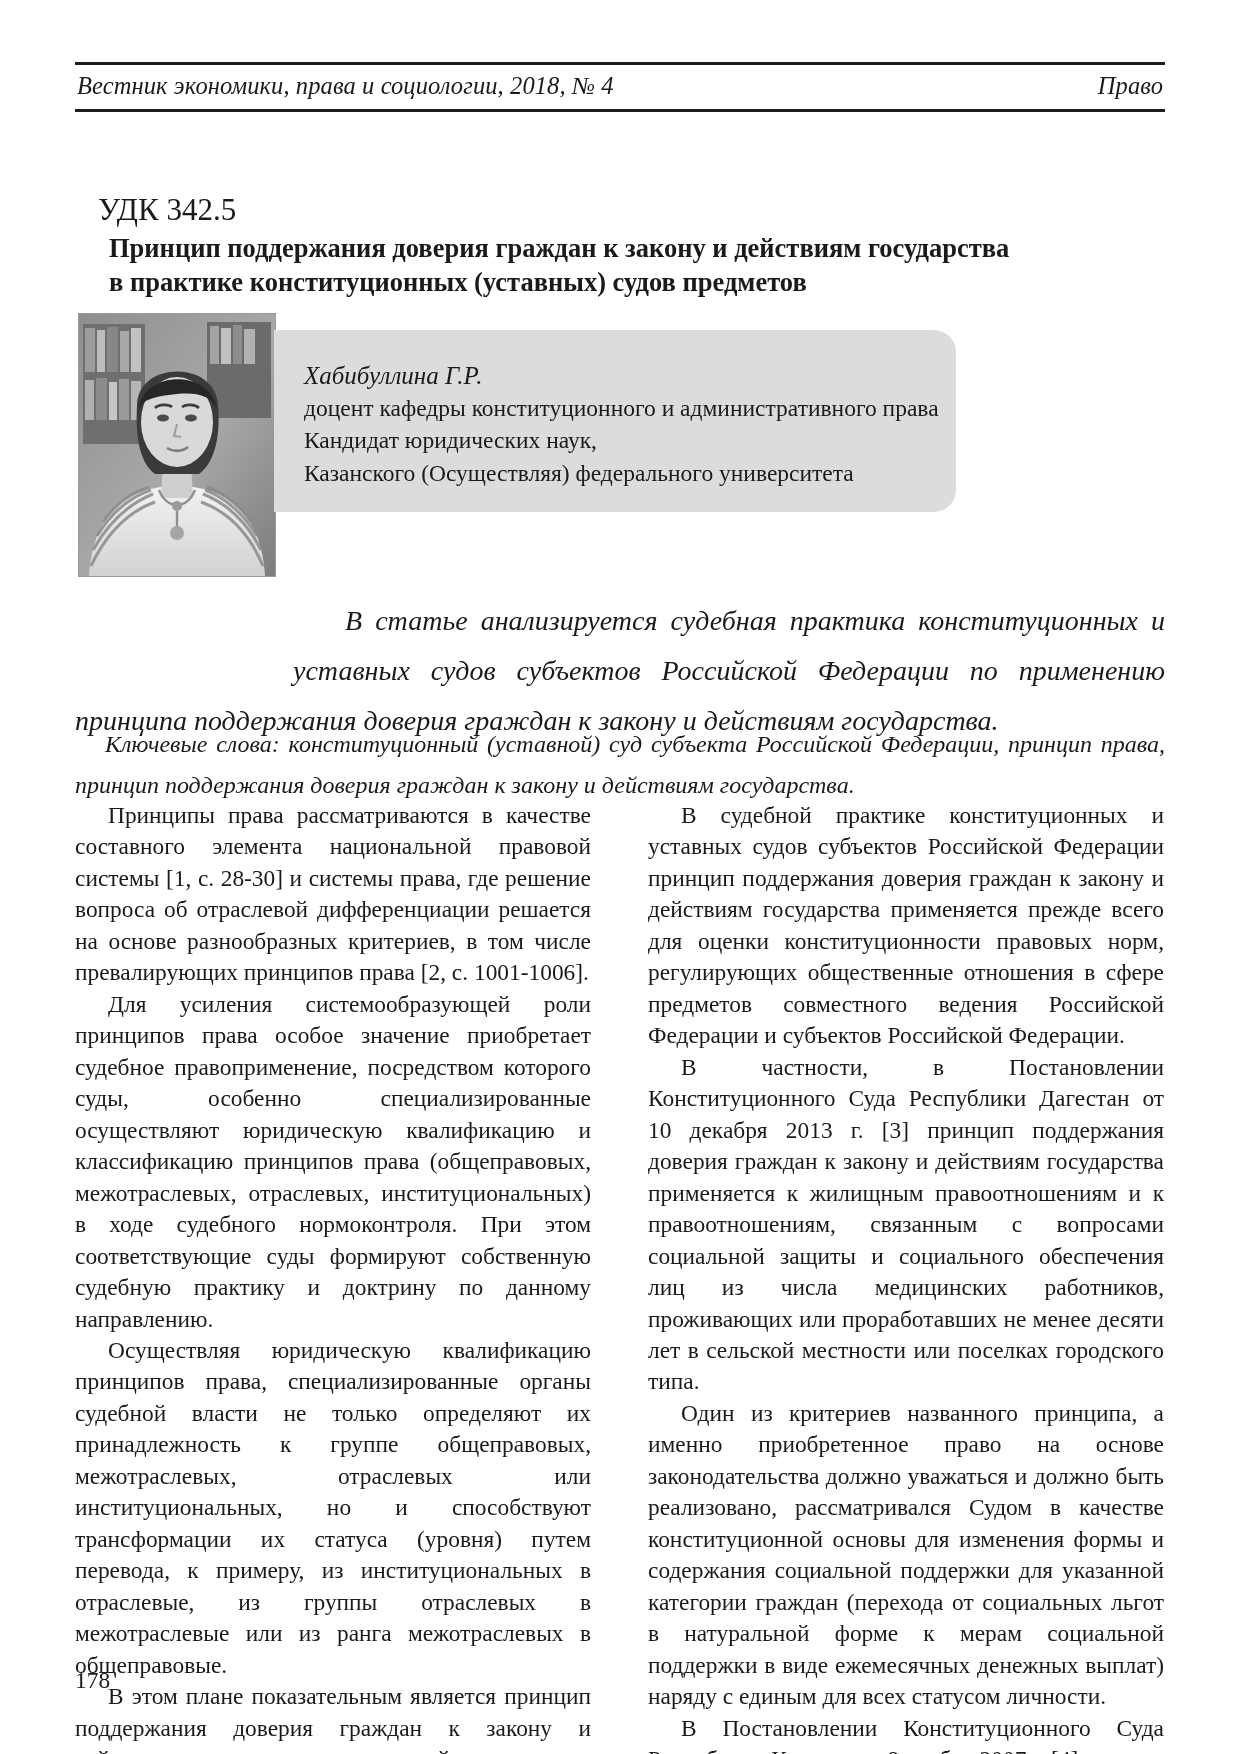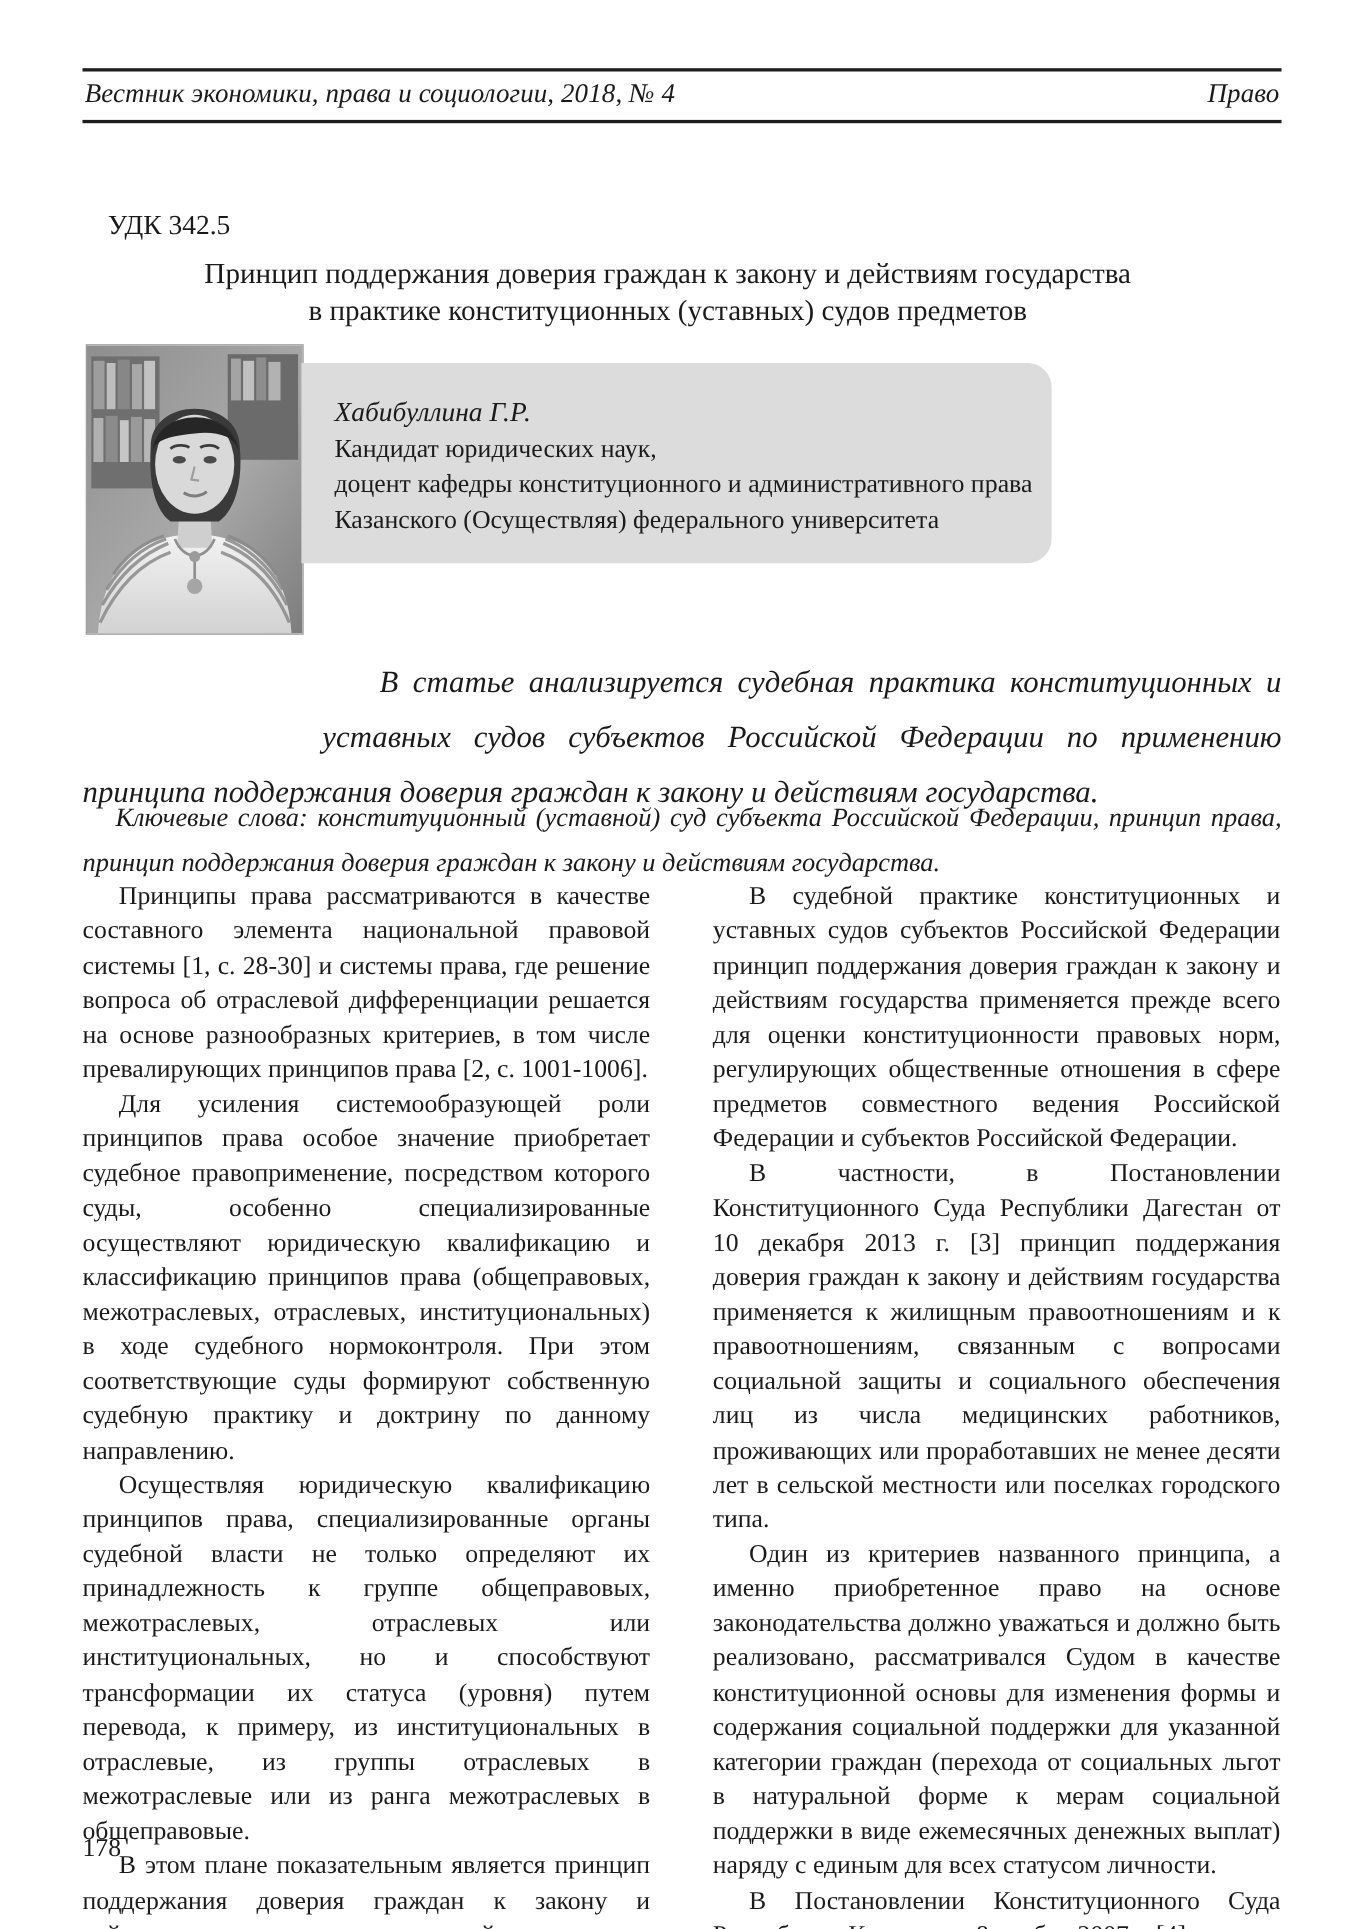--- a/index.html
+++ b/index.html
@@ -49,31 +49,30 @@
     font-size: 24.5px;
     padding: 7px 2px 9px 2px;
     letter-spacing: 0.1px;
   }
 
   
   .udk {
     position: absolute;
     left: 98px;
     top: 192px;
-    font-size: 25px;
+    font-size: 31px;
   }
 
   
   .title {
     position: absolute;
-    left: 82px;
+    left: 109px;
     top: 232px;
     width: 1050px;
-    text-align: center;
-    font-weight: normal;
+    font-weight: bold;
     font-size: 26.5px;
     line-height: 1.28;
   }
   .title-line { display: block; }
 
   
   .photo {
     position: absolute;
     left: 78px;
     top: 313px;
@@ -257,22 +256,22 @@
       <path d="M80 176 C88 196 108 196 116 176" stroke="#8f8f8f" stroke-width="2.4" fill="none"></path>
       <circle cx="98" cy="192" r="5" fill="#9b9b9b"></circle>
       <path d="M98 197 L98 214" stroke="#8f8f8f" stroke-width="2.4"></path>
       <circle cx="98" cy="219" r="7" fill="#a5a5a5"></circle>
     </svg>
   </div>
 
   <div class="author-box">
     <div class="author-inner">
       <div class="author-name">Хабибуллина Г.Р.</div>
+      <div class="author-line">доцент кафедры конституционного и административного права</div>
       <div class="author-line">Кандидат юридических наук,</div>
-      <div class="author-line">доцент кафедры конституционного и административного права</div>
       <div class="author-line">Казанского (Осуществляя) федерального университета</div>
     </div>
   </div>
 
   <div class="abstract">
     <span class="shape"></span>
     <span>В статье анализируется судебная практика конституционных и уставных судов субъектов Российской Федерации по применению принципа поддержания доверия граждан к закону и действиям государства.</span>
   </div>
 
   <div class="keywords">Ключевые слова: конституционный (уставной) суд субъекта Российской Федерации, принцип права, принцип поддержания доверия граждан к закону и действиям государства.</div>

